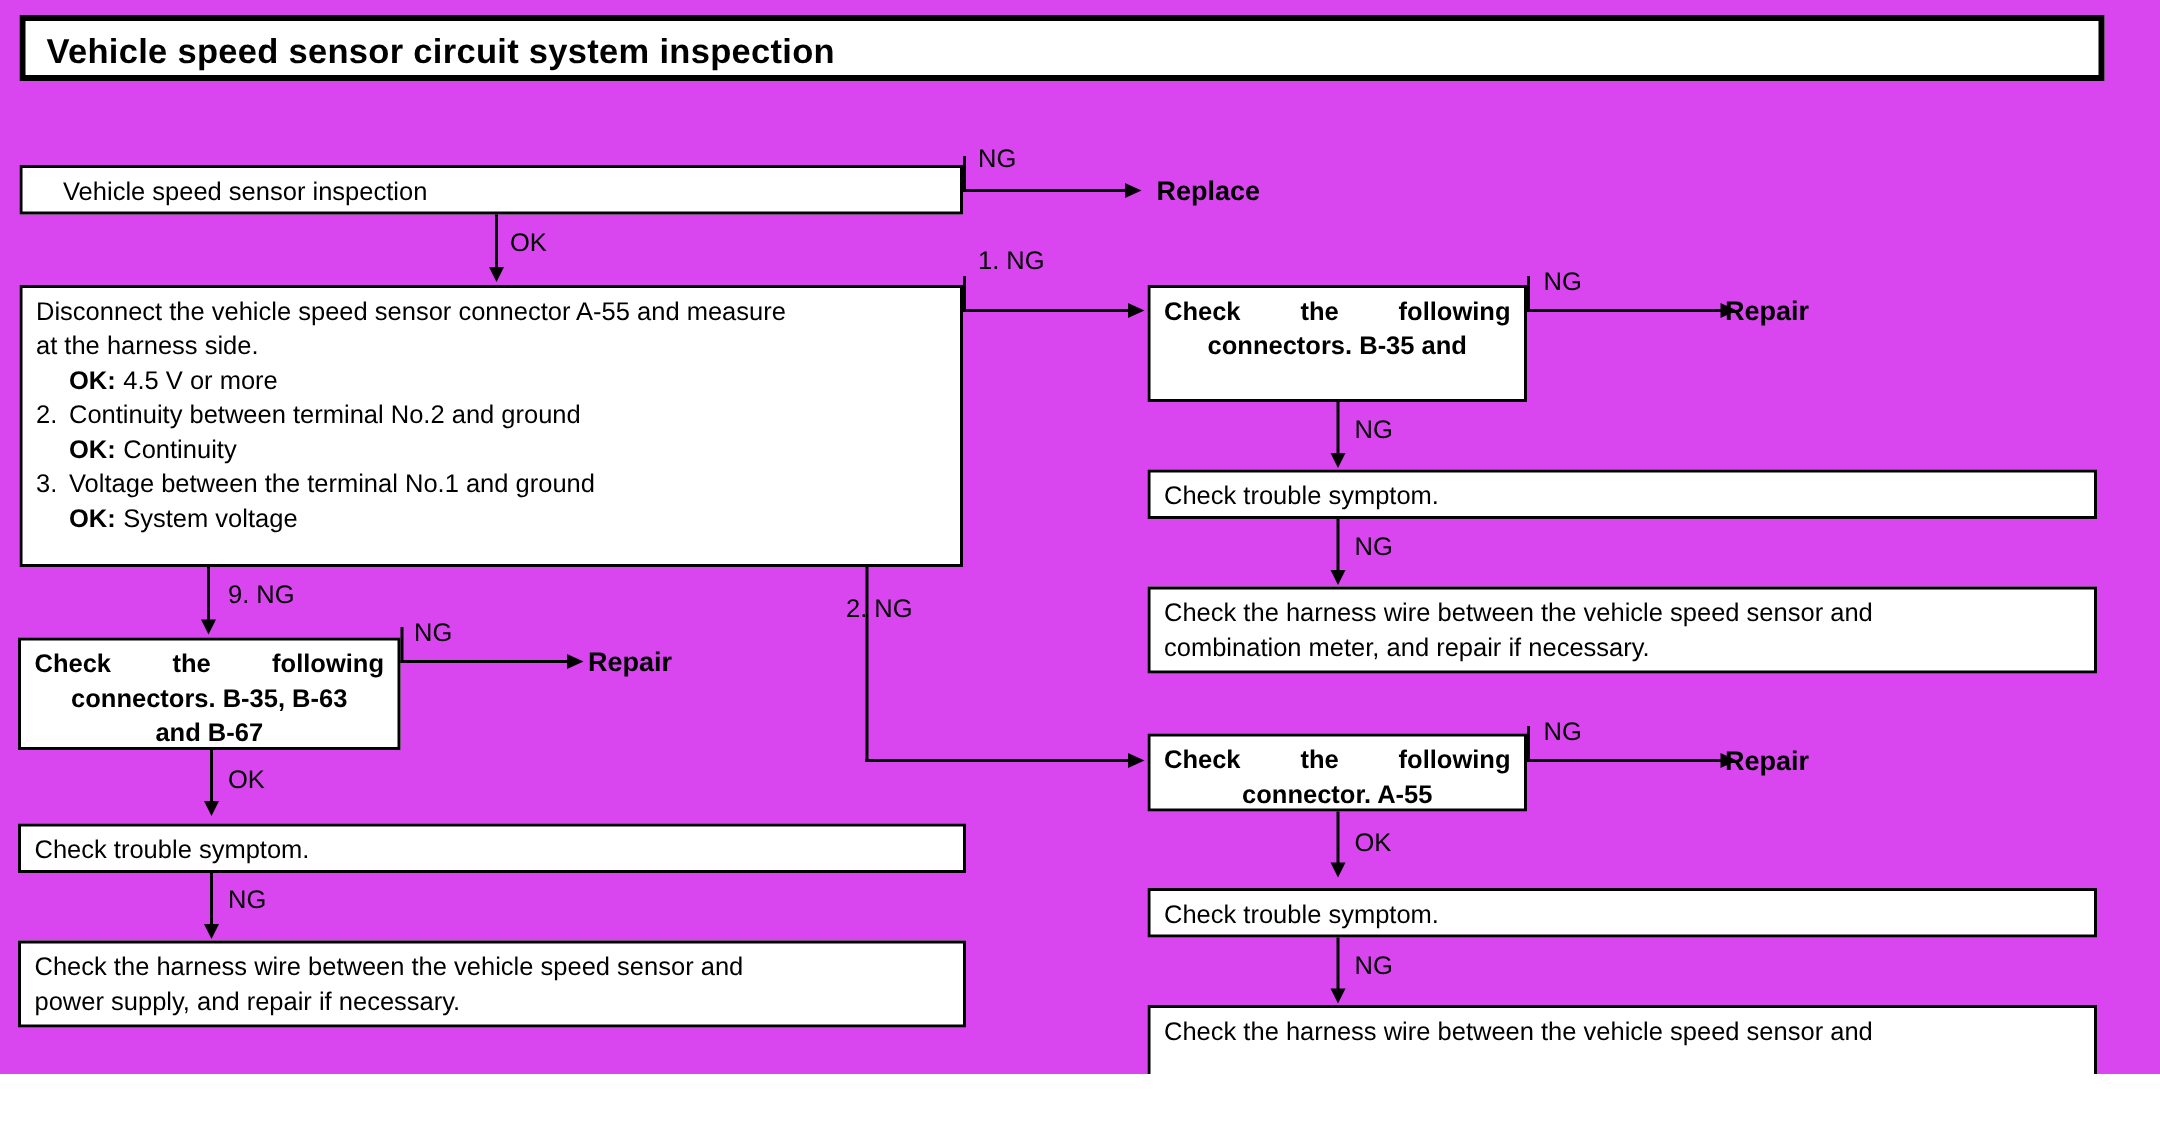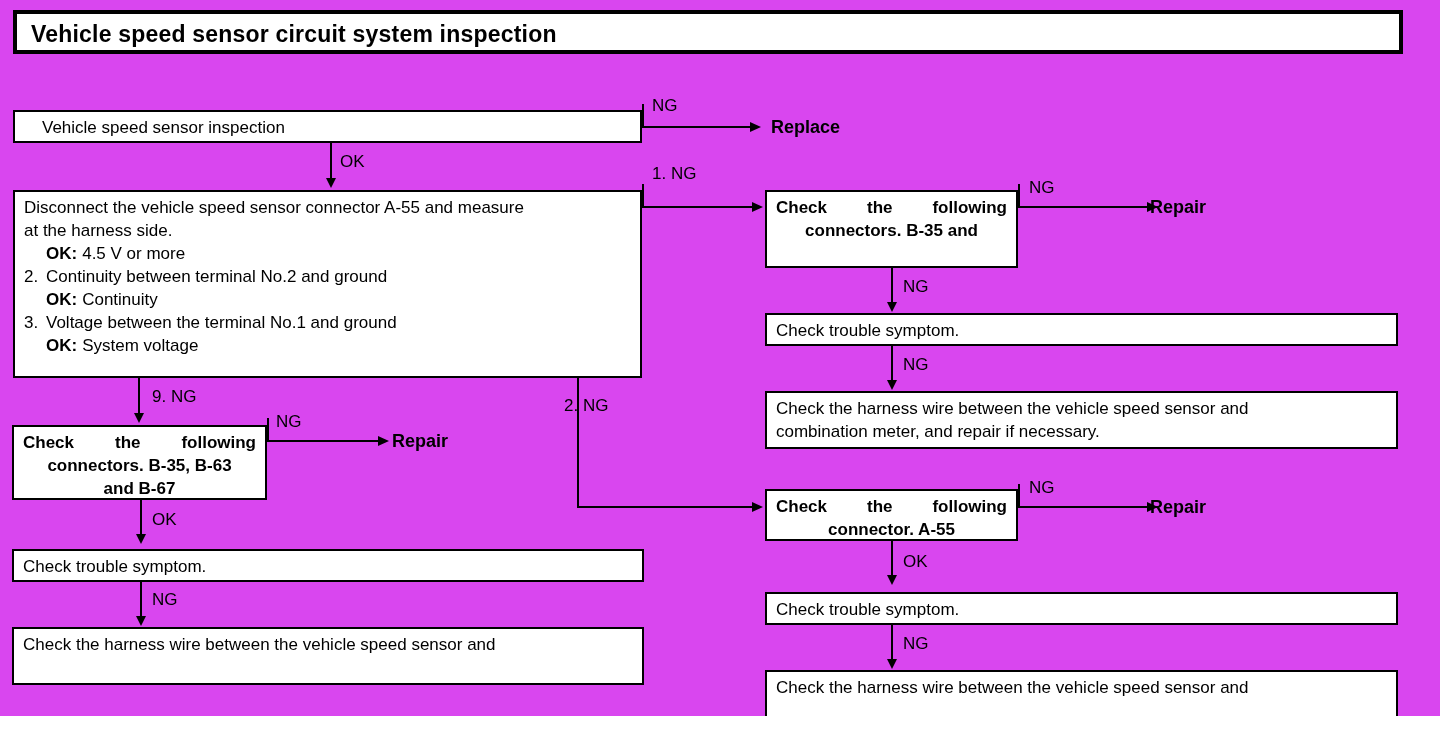--- a/index.html
+++ b/index.html
@@ -220,20 +220,21 @@
   <div class="box" style="left:12px; top:549px; width:632px; height:33px;">
     <span>Check trouble symptom.</span>
   </div>
 
   <div class="vline" style="left:140px; top:582px; height:38px;"></div>
   <div class="arrow-down" style="left:136px; top:616px;"></div>
   <div class="flowlabel" style="left:152px; top:590px;">NG</div>
 
   <div class="box" style="left:12px; top:627px; width:632px; height:58px;">
     <div>Check the harness wire between the vehicle speed sensor and</div>
+    <div>power supply, and repair if necessary.</div>
   </div>
 
   <div class="box" style="left:765px; top:489px; width:253px; height:52px; font-weight:bold;">
     <div class="justified">
       <span class="line">Check the following</span>
       <span class="lastline">connector. A-55</span>
     </div>
   </div>
 
   <div class="vline" style="left:1018px; top:484px; height:24px;"></div>

